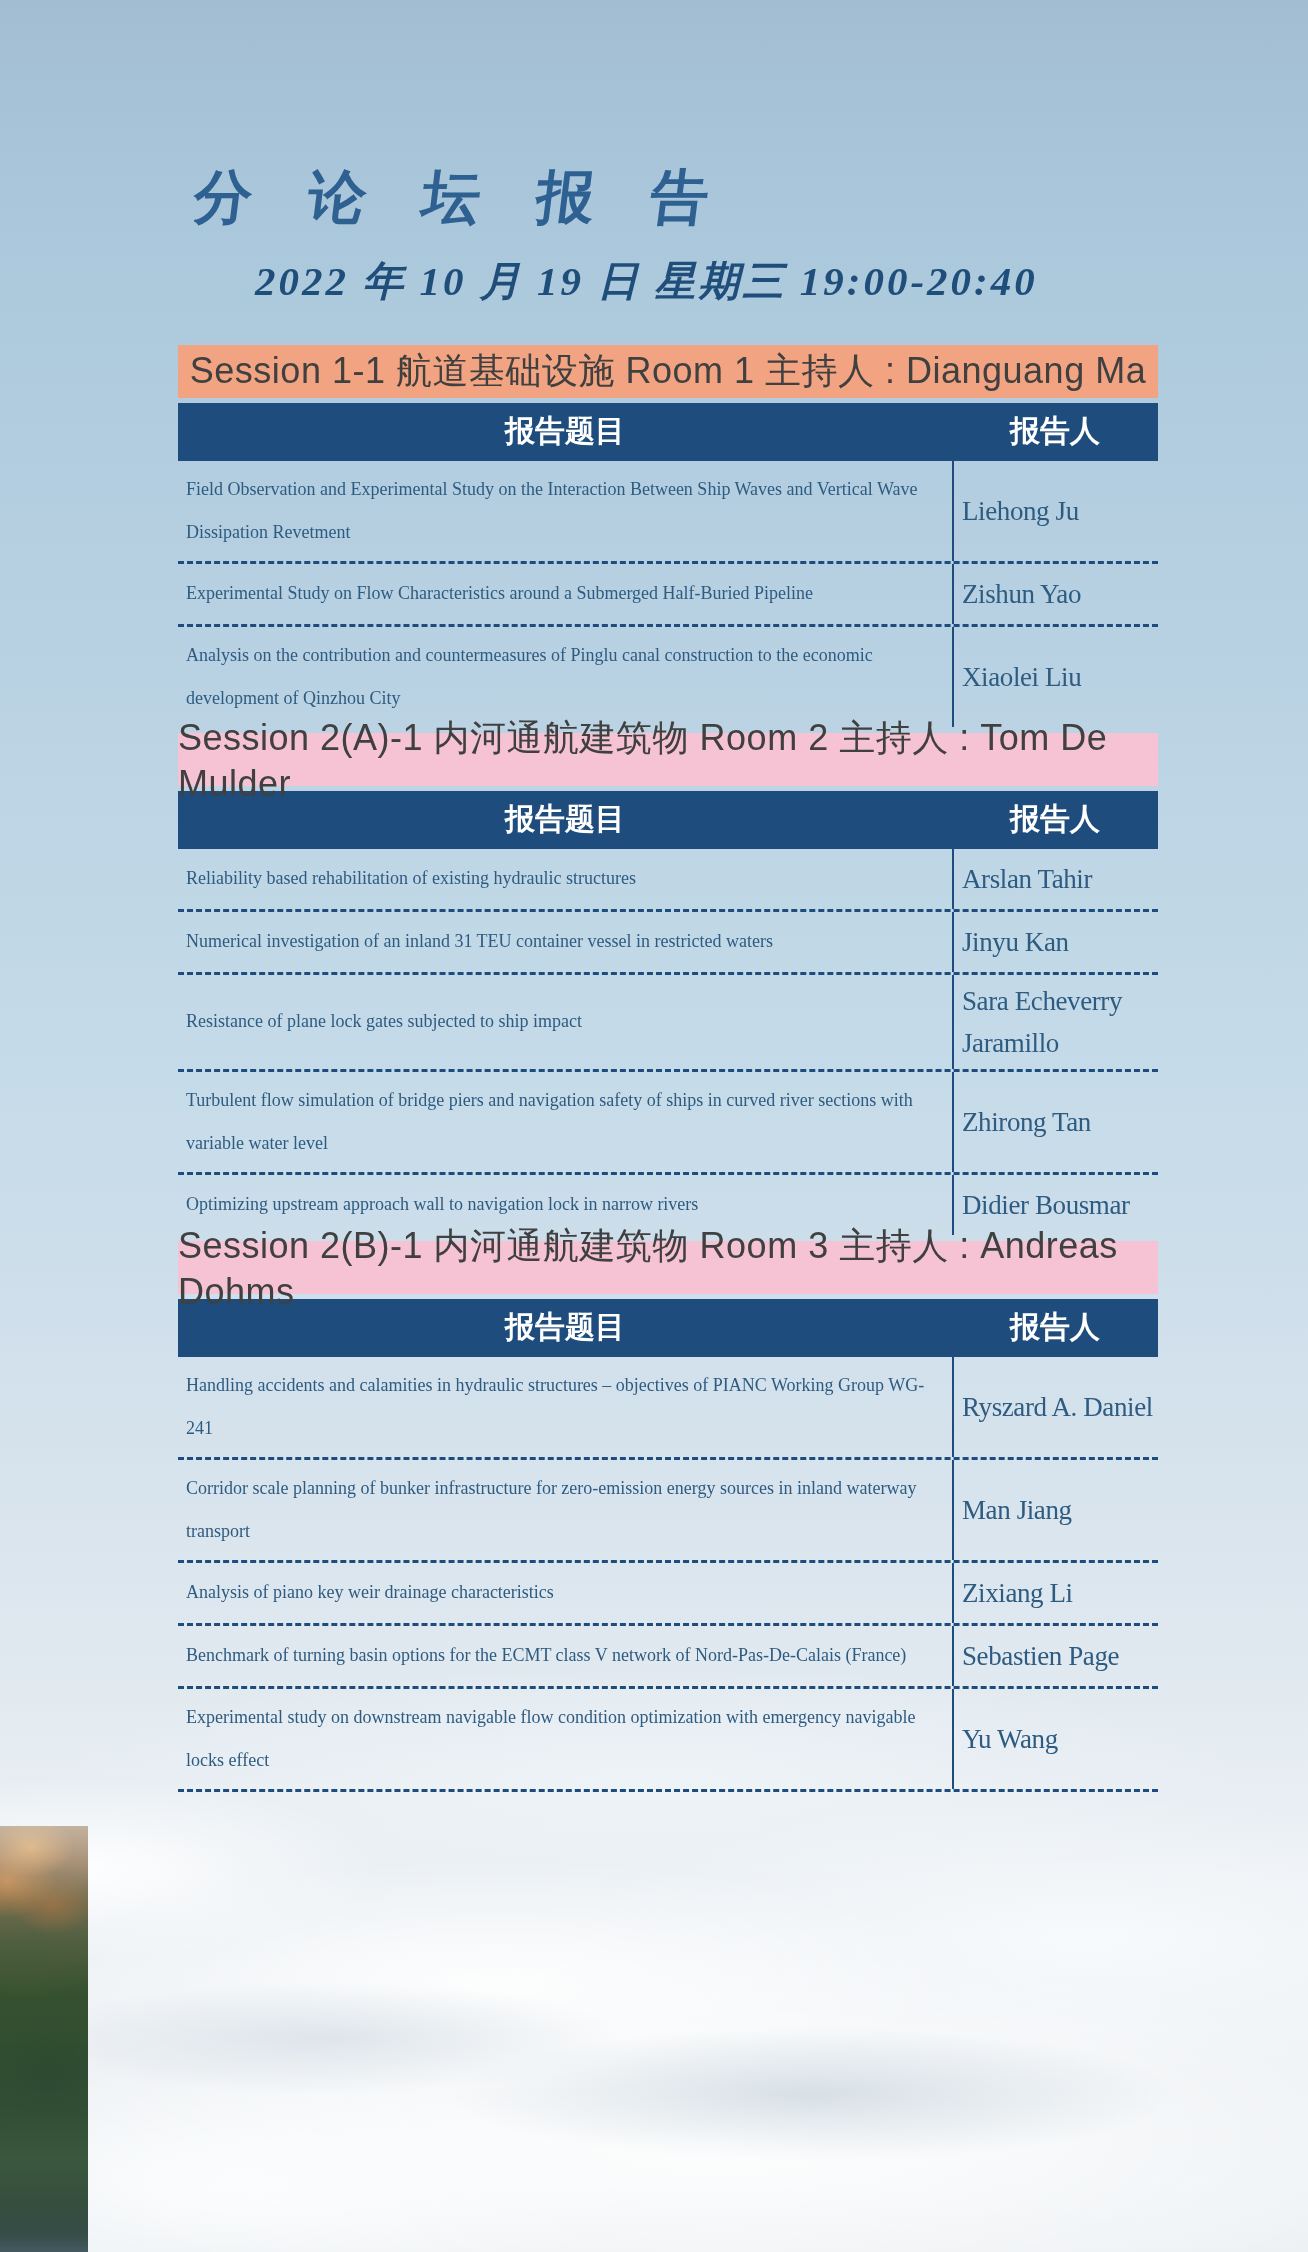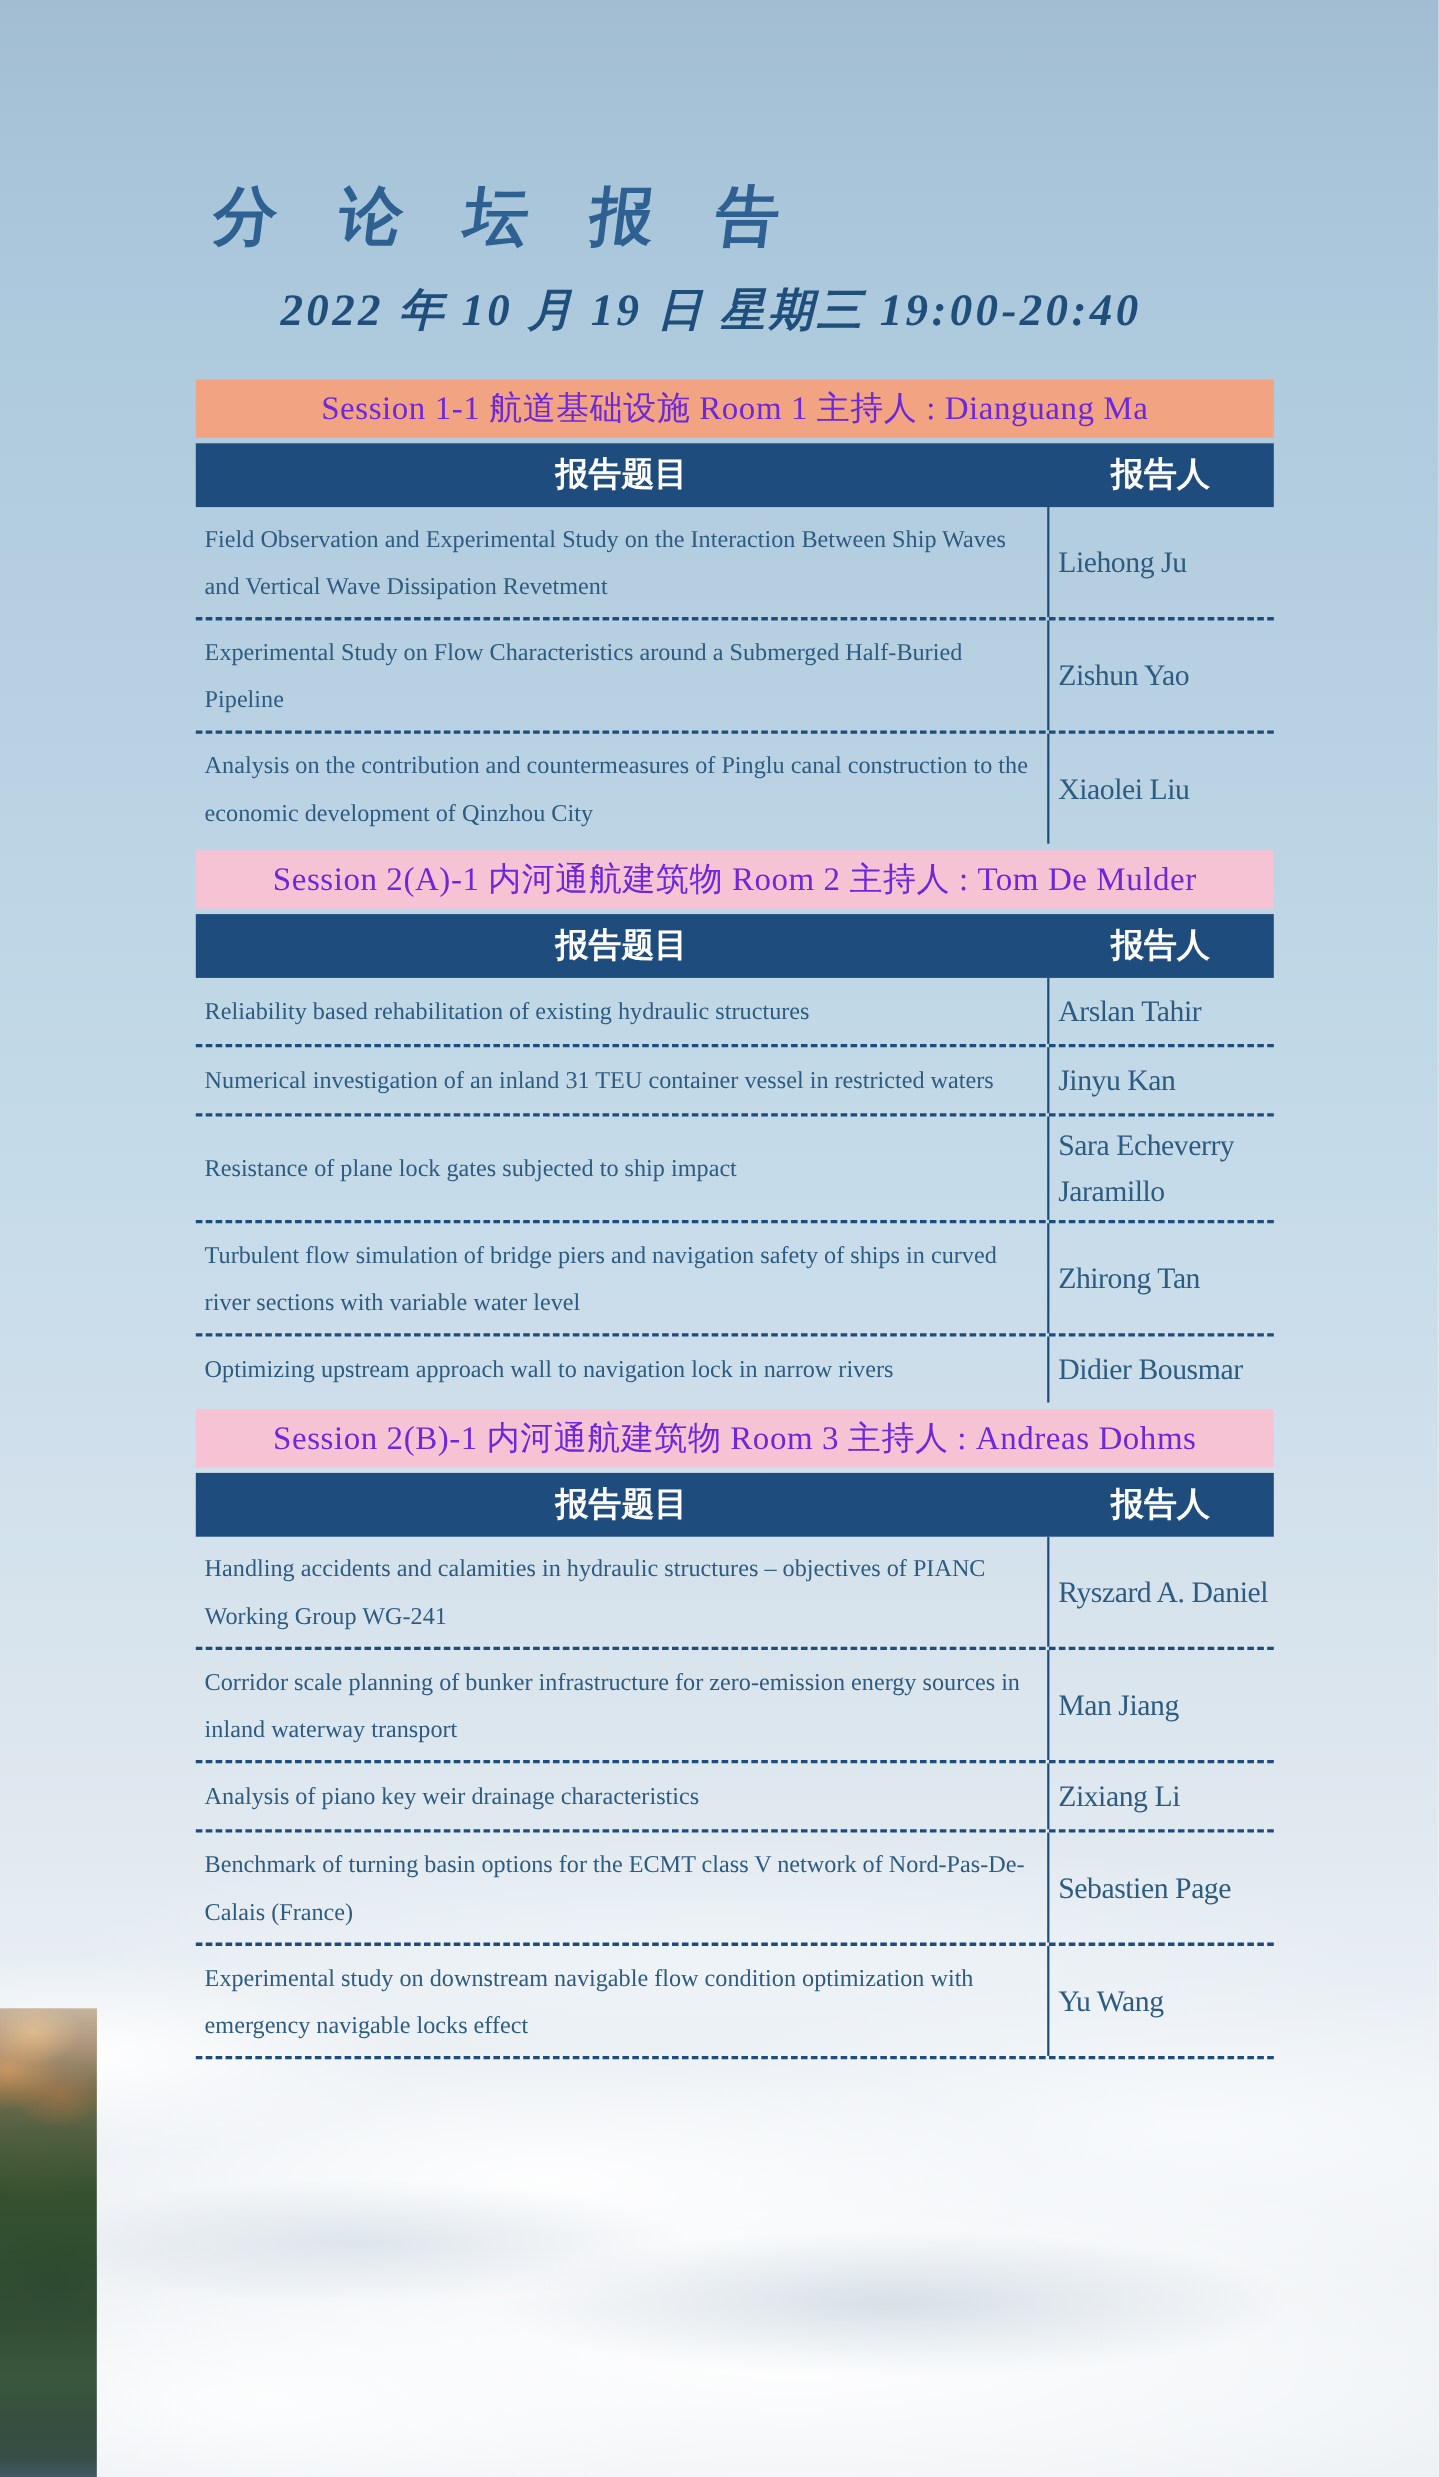--- a/index.html
+++ b/index.html
@@ -70,22 +70,22 @@
 
   .sessions { margin-top:36px; }
 
   .session + .session { margin-top:6px; }
 
   .session-band {
     height:53px; display:flex; align-items:center; justify-content:center;
     margin-bottom:5px;
   }
   .session-band-label {
-    font-size:30px; color:#6d28d9; letter-spacing:0.5px;
-    font-family:Liberation Serif, serif;
+    font-size:36px; color:#404040; letter-spacing:0.5px;
+    font-family:Liberation Sans, sans-serif;
   }
 
   .col-header {
     height:58px; background:var(--header-blue, #1e4c7c);
     display:flex; align-items:stretch;
   }
   .col-header .hd {
     display:flex; align-items:center; justify-content:center;
     color:#ffffff; font-weight:bold; font-size:30px;
     font-family:"Liberation Sans", sans-serif;
@@ -94,21 +94,21 @@
   .col-header .hd-presenter { flex:1; }
 
   .row { display:flex; align-items:stretch; border-bottom:3px dashed var(--header-blue, #1e4c7c); }
   .session:not(.closed) .rows .row:last-child { border-bottom:none; }
 
   .cell-title {
     width:774px; min-height:60px;
     padding:7px 12px 7px 8px;
     display:flex; align-items:center;
     font-family:"Liberation Serif", serif;
-    font-size:22px; line-height:43px; color:#2e5b80;
+    font-size:18px; line-height:43px; color:#2e5b80;
   }
   .cell-presenter {
     flex:1; min-height:60px;
     border-left:2px solid var(--header-blue, #1e4c7c);
     padding:5px 0 5px 8px;
     display:flex; align-items:center;
     font-family:"Liberation Serif", serif;
     font-size:27px; line-height:42px; letter-spacing:-0.4px; color:#2e5b80;
   }
 </style>

